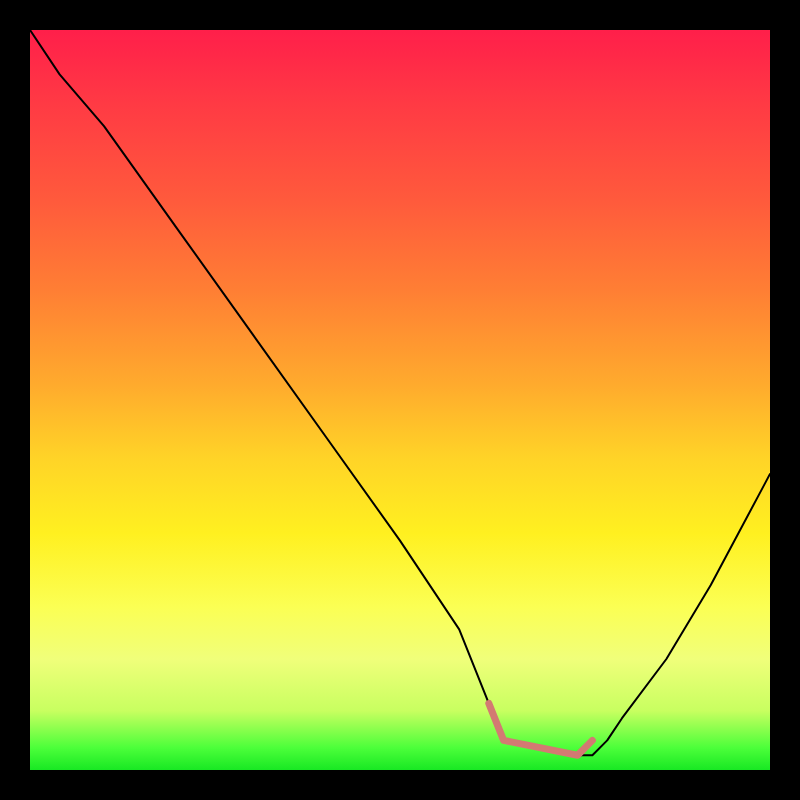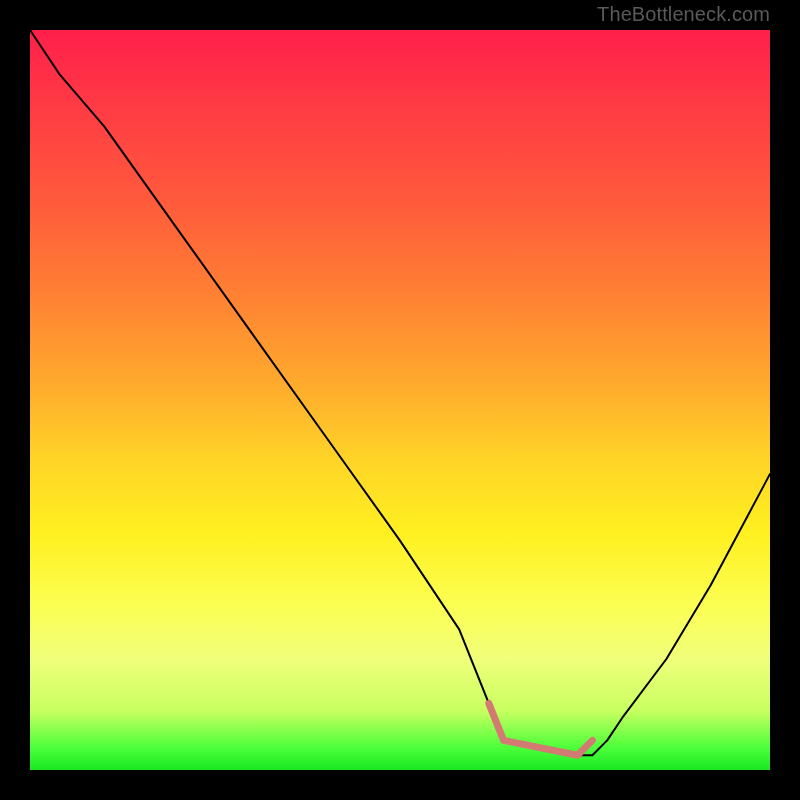--- a/index.html
+++ b/index.html
@@ -64,21 +64,20 @@
     font-size: 20px;
     font-weight: 400;
     letter-spacing: 0.1px;
   }
 </style>
 </head>
 <body>
 
 <div class="frame">
 
-  <div class="watermark">TheBottleneck.com</div>
 
   <div class="plot-area">
     <div class="gradient"></div>
 
     <svg class="curve-svg" viewBox="0 0 740 740" preserveAspectRatio="none">
       <path fill="none" stroke="#000" stroke-width="2" stroke-linecap="round" stroke-linejoin="round" d="M0.0 0.0 L29.6 44.4 L74.0 96.2 L148.0 199.8 L222.0 303.4 L296.0 407.0 L370.0 510.6 L429.2 599.4 L444.0 636.4 L458.8 673.4 L473.6 710.4 L547.6 725.2 L562.4 725.2 L577.2 710.4 L592.0 688.2 L636.4 629.0 L680.8 555.0 L740.0 444.0"></path>
       <path fill="none" stroke="#d37a72" stroke-width="7" stroke-linecap="round" stroke-linejoin="round" d="M458.8 673.4 L473.6 710.4 L547.6 725.2 L562.4 710.4"></path>
     </svg>
   </div>
 

